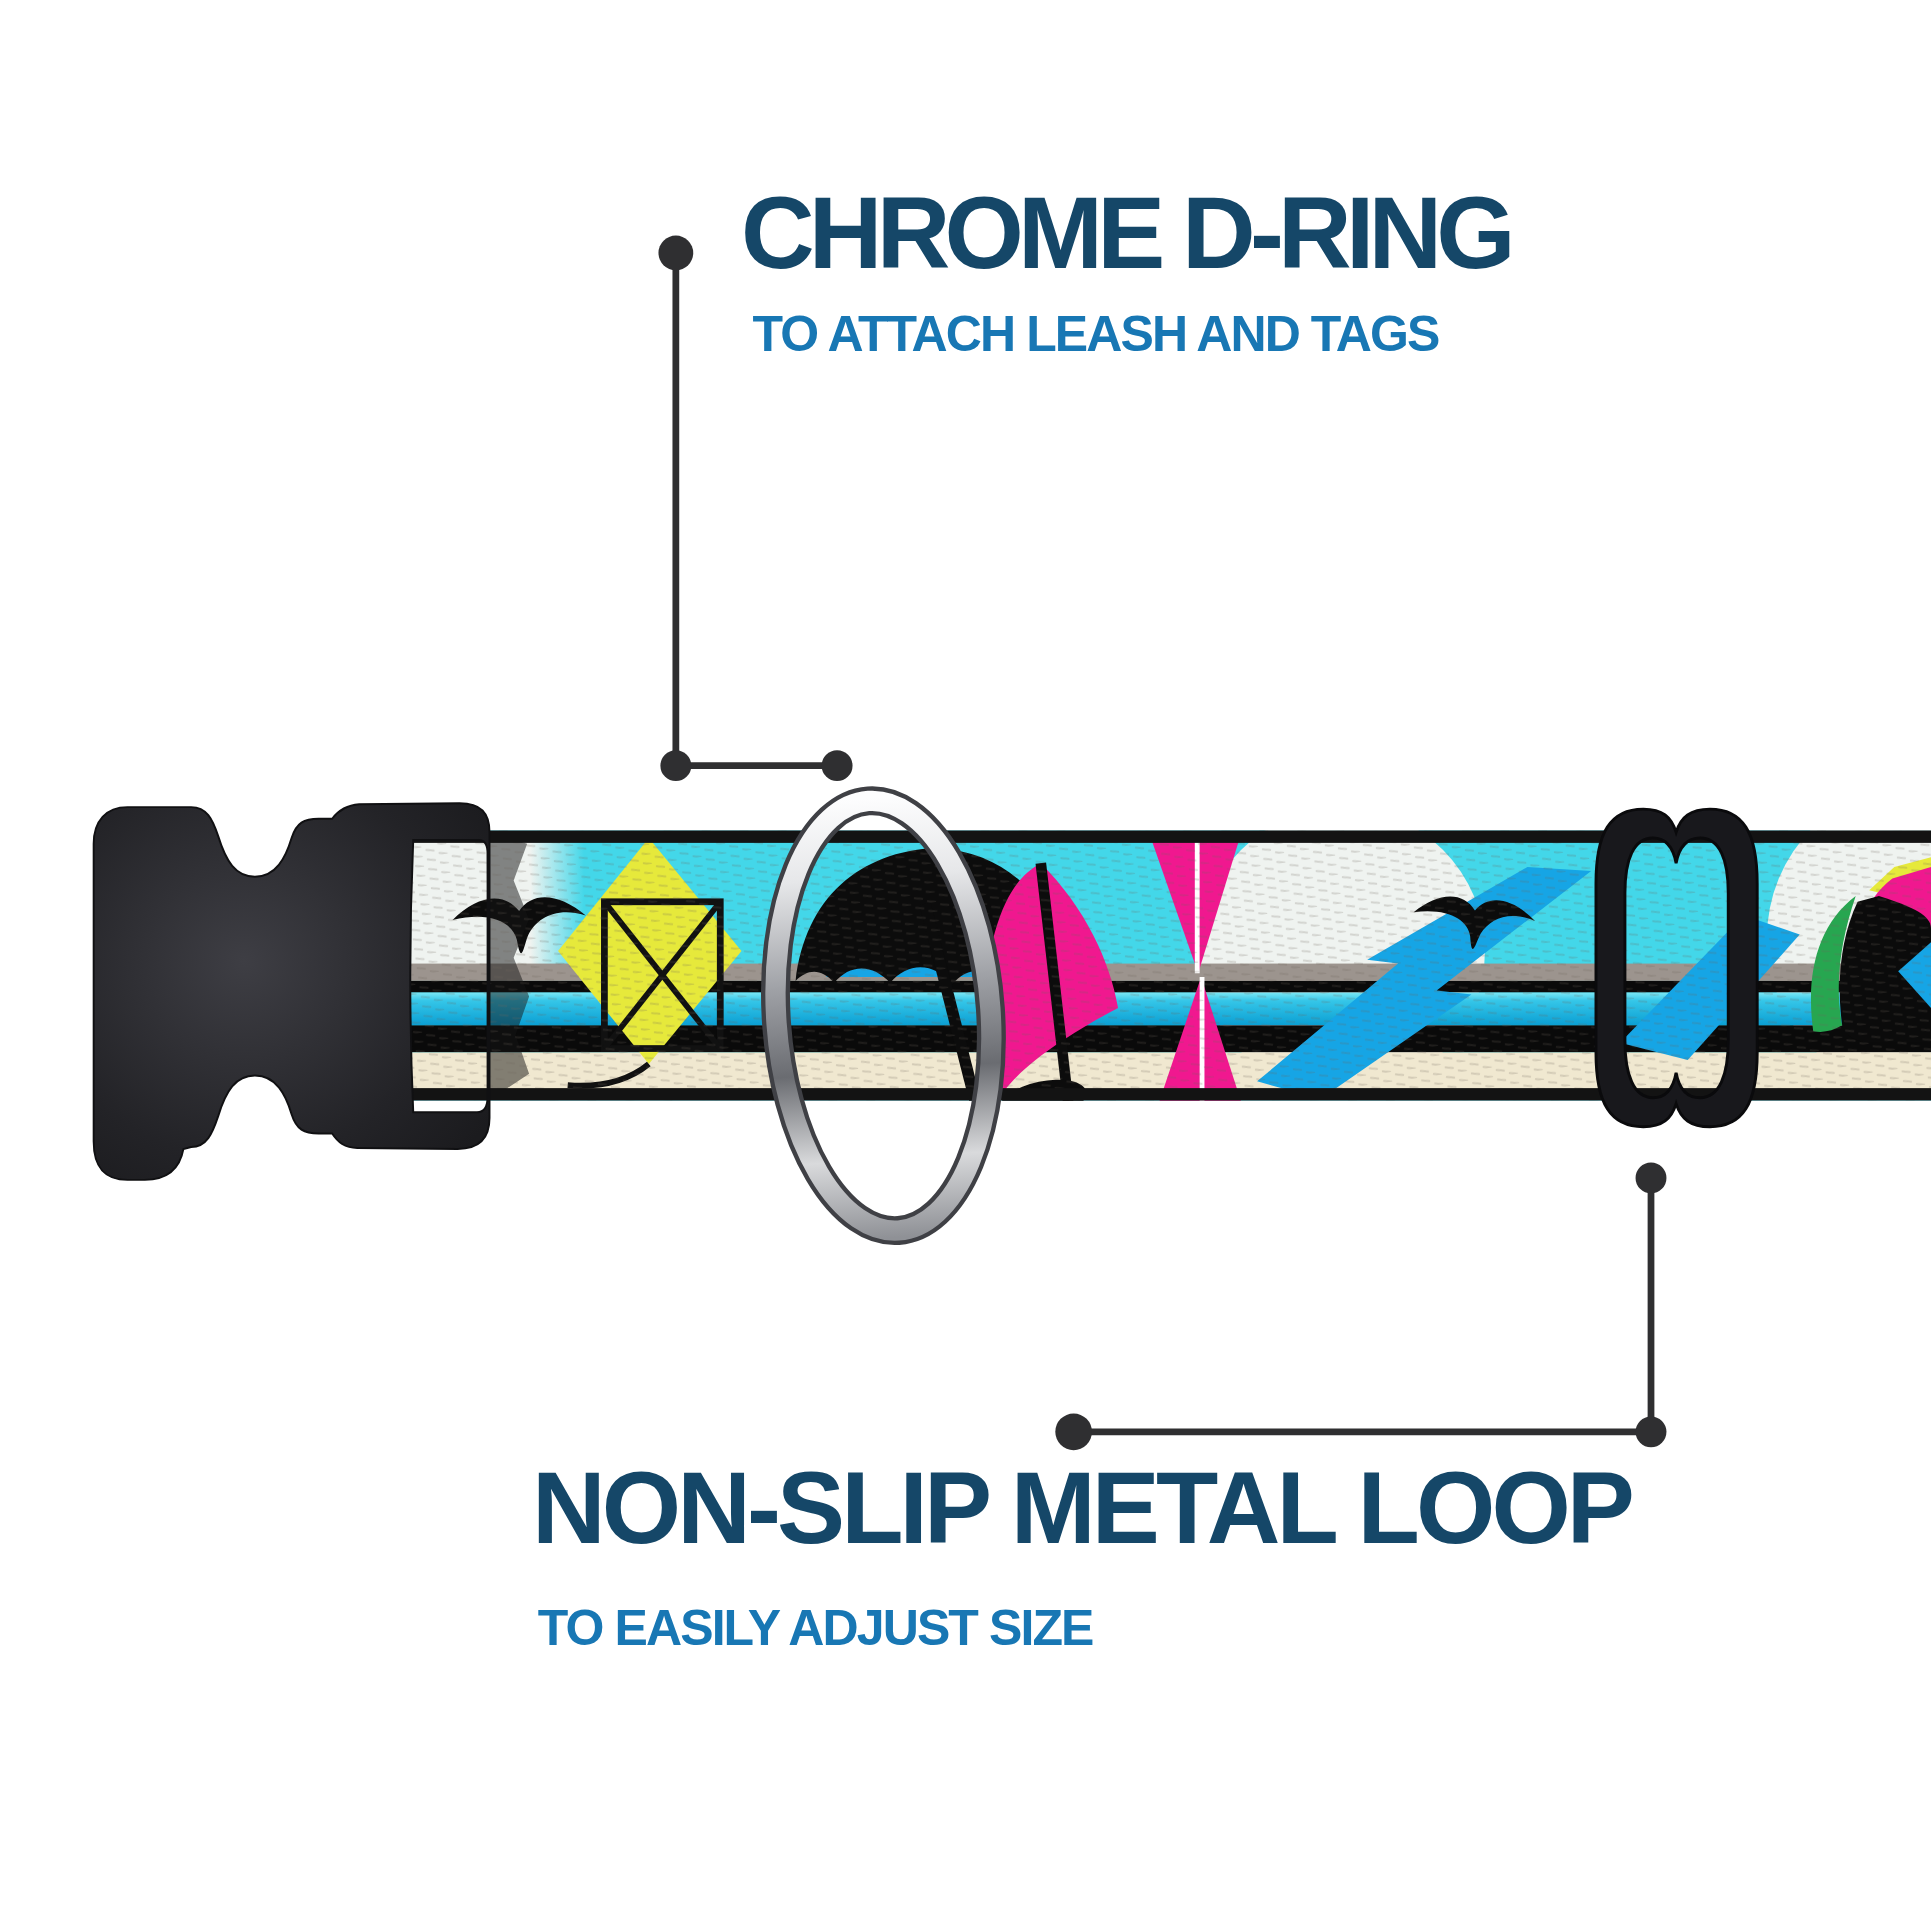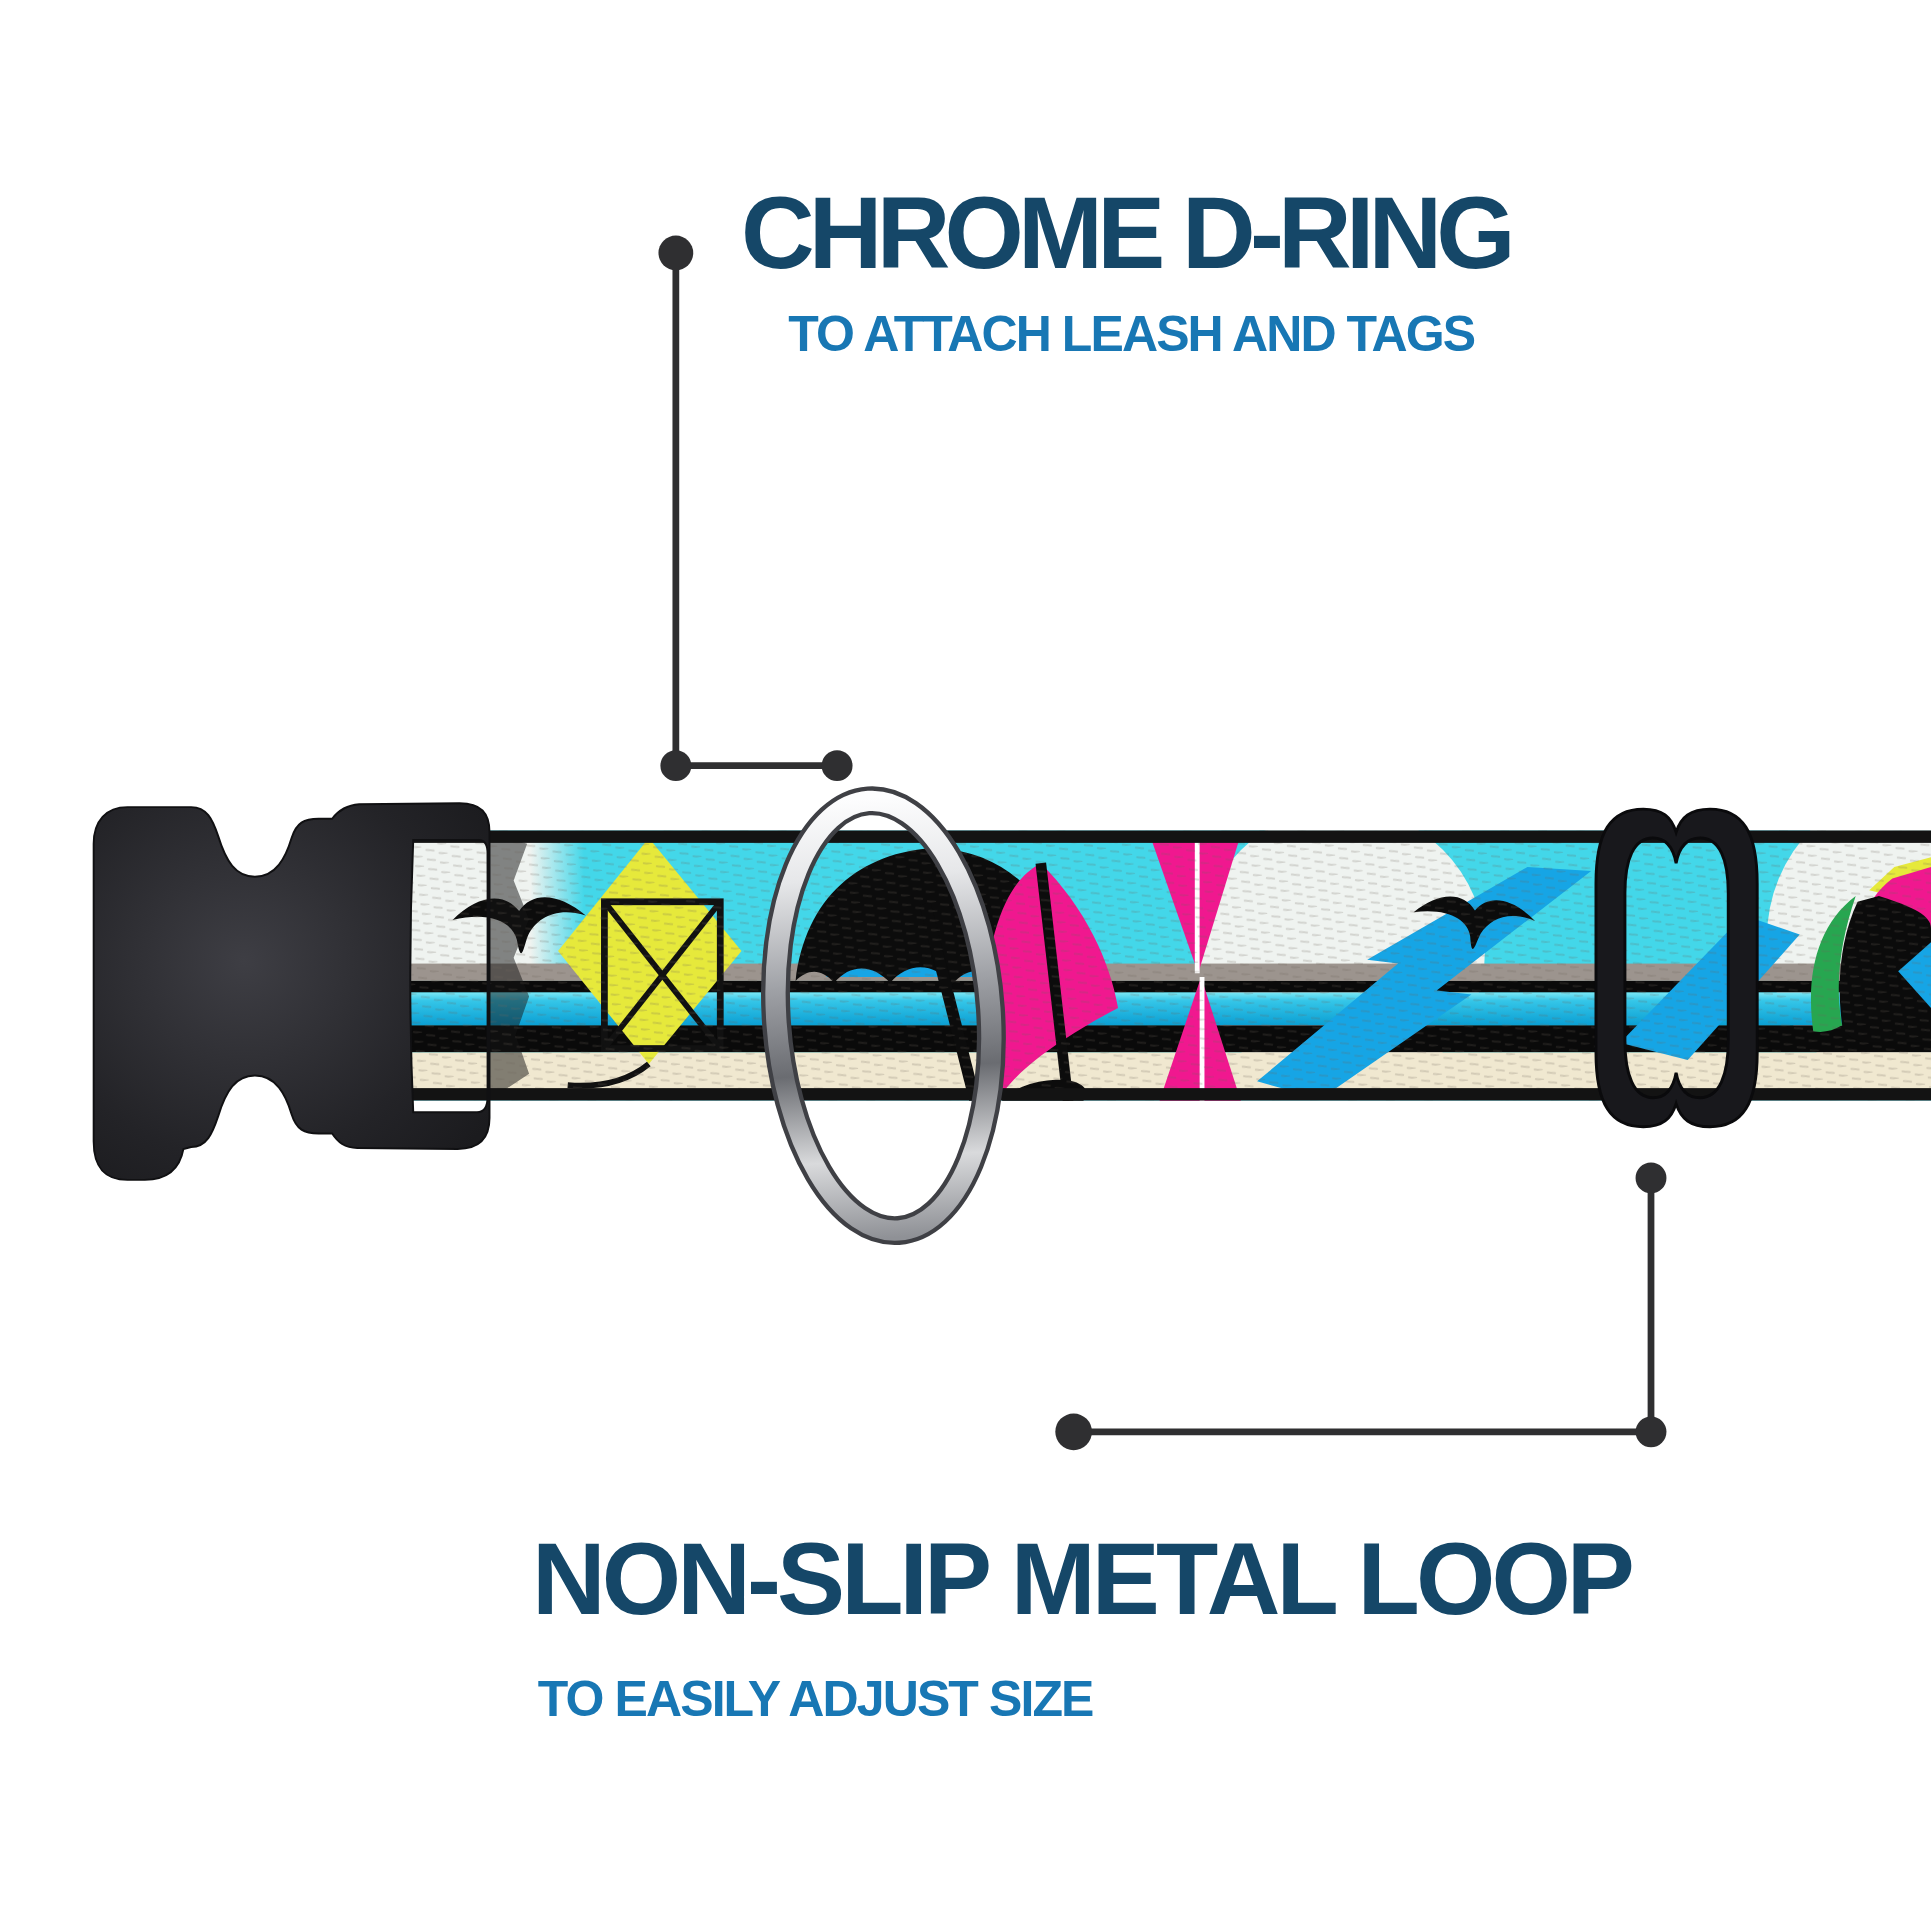--- a/index.html
+++ b/index.html
@@ -5,22 +5,22 @@
   html,body{margin:0;padding:0;background:#ffffff;}
   body{width:1931px;height:1931px;position:relative;overflow:hidden;
        font-family:"Liberation Sans", sans-serif;}
   .stage{position:absolute;inset:0;padding-left:22px;}
   .label{position:absolute;}
   .label .title{font-weight:bold;color:var(--c-heading);line-height:1;
                 font-size:102px;letter-spacing:-5.8px;white-space:nowrap;}
   .label .subtitle{font-weight:bold;color:var(--c-subheading);line-height:1;
                 font-size:50px;letter-spacing:-1.9px;white-space:nowrap;}
   .label.top{left:741px;top:182px;}
-  .label.top .subtitle{margin-top:25px;margin-left:11.6px;text-align:center;}
-  .label.bottom{left:532px;top:1528px;}
+  .label.top .subtitle{margin-top:25px;margin-left:11.6px;}
+  .label.bottom{left:532px;top:1457px;}
   .label.bottom .title{letter-spacing:-3.9px;}
   .label.bottom .subtitle{margin-top:44px;margin-left:5.8px;}
   svg{position:absolute;inset:0;}
   .callout-line{stroke:var(--c-callout);stroke-width:7;fill:none;}
   .callout-dot{fill:var(--c-callout);}
 </style>
 </head>
 <body>
 
 <div class="stage">

